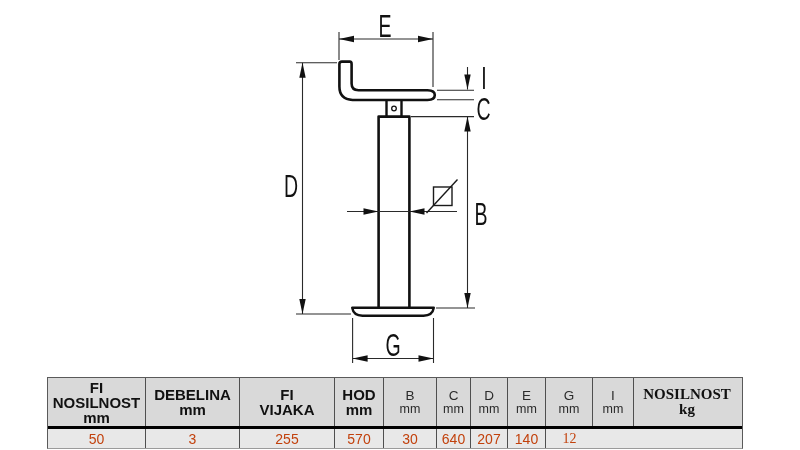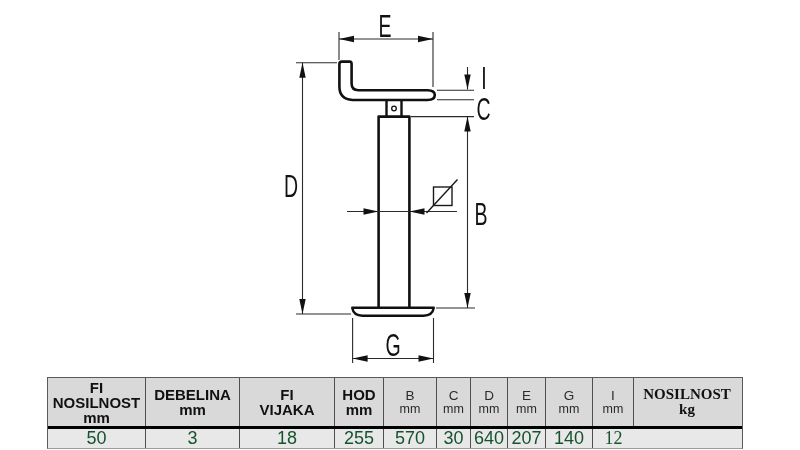--- a/index.html
+++ b/index.html
@@ -19,21 +19,21 @@
   .tbody{height:19px;background:#e8e8e8;}
   .th,.td{
     display:flex;flex-direction:column;align-items:center;justify-content:center;
     border-right:1px solid #4f4f4f;box-sizing:border-box;overflow:hidden;
   }
   .th:last-child,.td:last-child{border-right:none;font-family:Liberation Serif, serif;}
   .th.big span{font-size:15px;line-height:15px;font-weight:bold;color:#111;white-space:nowrap;}
   .th.small span{font-weight:normal;color:#2b2b2b;}
   .th.small span:first-child{font-size:13.5px;line-height:14px;}
   .th.small span:last-child{font-size:12.5px;line-height:13px;}
-  .td{font-size:18px;color:#14532d;flex-direction:row;}
+  .td{font-size:14px;color:#c2410c;flex-direction:row;}
 </style>
 </head>
 <body>
 
 <div class="screen">
 
   <div class="diagram">
     <svg width="800" height="375" viewBox="0 0 800 375" xmlns="http://www.w3.org/2000/svg">
 
       <g stroke="#111" fill="#fff" stroke-linejoin="round" stroke-linecap="round">
@@ -141,21 +141,20 @@
         <span>mm</span>
       </div>
       <div class="th big">
         <span>NOSILNOST</span>
         <span>kg</span>
       </div>
     </div>
     <div class="trow tbody">
       <div class="td">50</div>
       <div class="td">3</div>
-      <div class="td">18</div>
       <div class="td">255</div>
       <div class="td">570</div>
       <div class="td">30</div>
       <div class="td">640</div>
       <div class="td">207</div>
       <div class="td">140</div>
       <div class="td">12</div>
     </div>
   </div>
 

